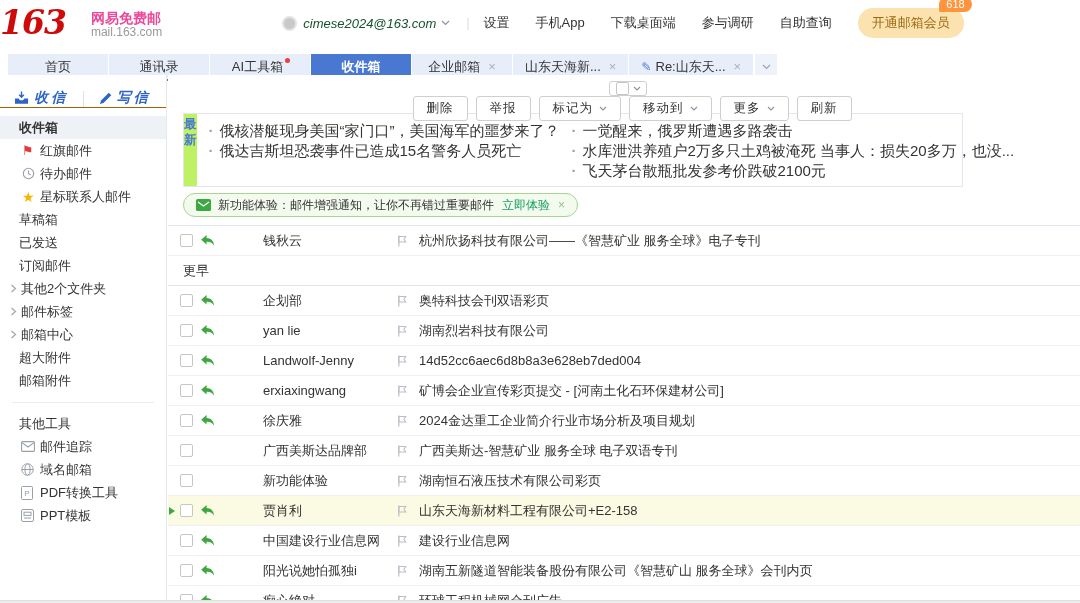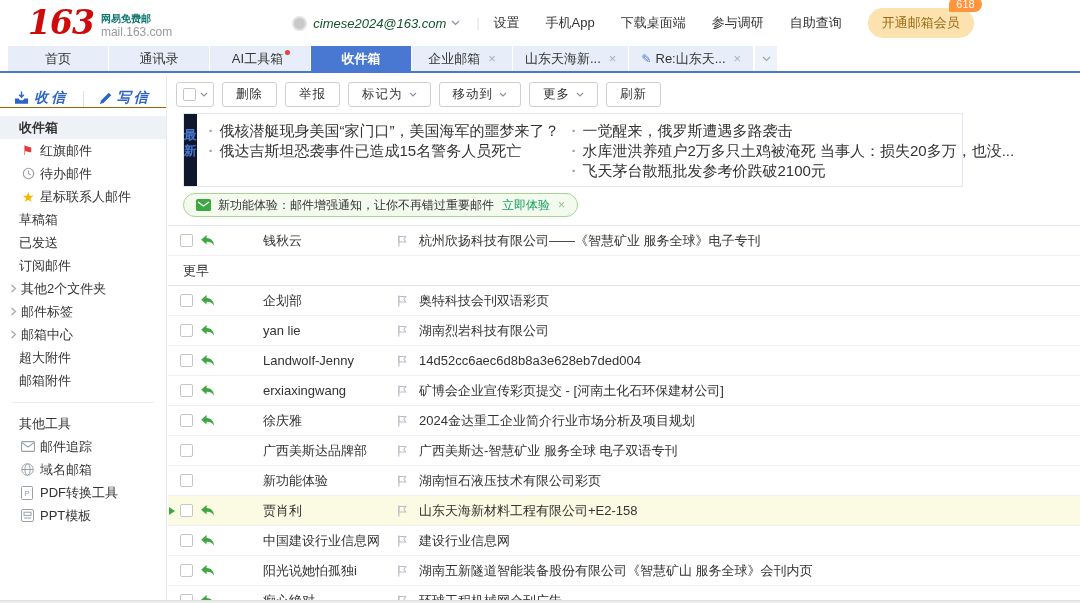--- a/index.html
+++ b/index.html
@@ -3,41 +3,41 @@
 <meta charset="utf-8">
 <style>
   * { margin:0; padding:0; box-sizing:border-box; }
   html,body { width:1080px; height:603px; overflow:hidden; background:#fff;
     font-family:"Liberation Sans","DejaVu Sans",sans-serif; color:#333; }
   svg { display:block; }
 
   
   .header { position:absolute; top:0; left:0; width:1080px; height:46px; background:#fff;
     display:flex; align-items:center; }
-  .logo-wrap { display:flex; align-items:flex-end; margin-left:28px; cursor:default; }
+  .logo-wrap { display:flex; align-items:flex-end; cursor:default;gap:18px; }
   .logo-163 { font-family:"DejaVu Serif","Liberation Serif",serif; font-style:italic;
     font-weight:bold; font-size:33px; line-height:30px; color:#cf0a0a; letter-spacing:-1px; }
   .brand-txt { margin-left:7px; }
-  .brand-name { font-size:10px; font-weight:bold; color:#0f766e; line-height:15px; }
+  .brand-name { font-size:14px; font-weight:bold; color:#ec4899; line-height:15px; }
   .brand-domain { font-size:12px; color:#999; line-height:12px; }
   .account { display:flex; align-items:center; margin-left:120px; cursor:pointer; }
   .acct-circle { width:15px; height:15px; border-radius:50%; background:#c9c9c9;
     border:2px solid #e2e2e2; margin-right:6px; }
   .acct-mail { font-size:13px; color:#14532d;font-style:italic; }
   .chev-down { margin-left:5px; }
   .hdr-sep { color:#ddd; margin:0 14px 0 16px; font-size:12px; }
   .hdr-menu { display:flex; align-items:center; }
   .hdr-menu .hdr-link { font-size:13px; color:#333; margin-right:26px; cursor:pointer; white-space:nowrap; }
   .member-btn { position:relative; margin-left:0px; background:#fbe2ae; color:#9c6a12;
     font-size:13px; padding:6px 14px; border-radius:15px; cursor:pointer; white-space:nowrap; }
   .member-badge { position:absolute; top:-11px; right:-8px; background:#ff943d; color:#fff;
     font-size:11px; line-height:15px; padding:0 7px; border-radius:8px 8px 8px 2px; }
 
   
-  .tabbar { position:absolute; top:46px; left:0; width:1080px; height:27px;
+  .tabbar { position:absolute; top:54px; left:0; width:1080px; height:27px;
     border-bottom:2px solid #4878d2; display:flex; align-items:flex-end; }
   .tabs { display:flex; margin-left:8px; height:25px; }
   .tab { height:25px; background:#e8eef9; color:#333; font-size:13px; display:flex;
     align-items:center; justify-content:center; min-width:100px; padding:0 12px;
     margin-right:1px; cursor:pointer; white-space:nowrap; position:relative; }
   .tab.active { background:#4878d2; color:#fff; font-weight:bold; }
   .tab .dot { width:5px; height:5px; border-radius:50%; background:#f03b3b;
     position:relative; top:-6px; left:2px; }
   .tab .pencil { color:#4878d2; font-size:12px; margin-right:4px; }
   .tab .tab-close { color:#a7b0c2; font-size:13px; margin-left:8px; }
@@ -62,33 +62,33 @@
   .glyph-star { color:#f7b500; font-size:14px; line-height:14px; }
   .side-divider { height:1px; background:#ececec; margin:10px 12px 9px 12px; }
   .tools-title { font-size:13px; color:#333; padding-left:19px; height:23px; display:flex; align-items:center; }
   .t-row { height:23px; display:flex; align-items:center; font-size:13px; color:#333;
     padding-left:21px; cursor:pointer; }
   .t-row .t-ico { width:17px; margin-right:2px; display:flex; align-items:center; }
 
   
   .main { position:absolute; top:75px; left:168px; right:0; bottom:0; background:#fff; }
 
-  .toolbar { margin:6px 0 0 8px; height:26px; display:flex; align-items:center; }
+  .toolbar { margin:6px 0 0 8px; height:26px; display:flex; align-items:center;flex-direction:column; }
   .selall { width:38px; height:25px; border:1px solid #cfcfcf; border-radius:3px; display:flex;
     align-items:center; justify-content:center; gap:4px; cursor:pointer; background:#fff; }
   .cbox { width:13px; height:13px; border:1px solid #c6c6c6; border-radius:2px; background:#fff; }
   .tb-btn { height:25px; border:1px solid #cfcfcf; border-radius:3px; background:#fff;
     font-size:12.5px; color:#333; display:flex; align-items:center; padding:0 13px;
     margin-left:8px; cursor:pointer; letter-spacing:1px; white-space:nowrap; }
   .tb-btn .chev-down { margin-left:6px; }
 
   .newsbox { margin:6px 0 0 15px; width:780px; height:74px; border:1px solid #e2e6ee;
     background:#fff; display:flex; }
-  .news-tag { width:20px; background:#0f172a; color:#4878d2; font-size:12.5px; font-weight:bold;
-    text-align:center; word-break:break-all; line-height:16px; padding-top:13px; }
+  .news-tag { width:20px; background:#bef264; color:#4878d2; font-size:12.5px; font-weight:bold;
+    text-align:center; word-break:break-all; line-height:16px; padding-top:2px; }
   .news-col { list-style:none; padding:7px 0 0 12px; flex:1; }
   .news-col li { font-size:15px; color:#333; line-height:20px; white-space:nowrap; overflow:hidden;
     cursor:pointer; }
   .news-col li::before { content:"·"; color:#9aa0aa; margin-right:6px; font-weight:bold; }
   .news-col.right { flex:0 0 355px; }
 
   .promo { margin:6px 0 0 15px; display:inline-flex; align-items:center; height:24px;
     border:1px solid #a9d492; border-radius:13px; background:#f3faee; padding:0 12px; }
   .promo .p-ico { margin-right:7px; }
   .promo .p-text { font-size:12px; color:#333; }

